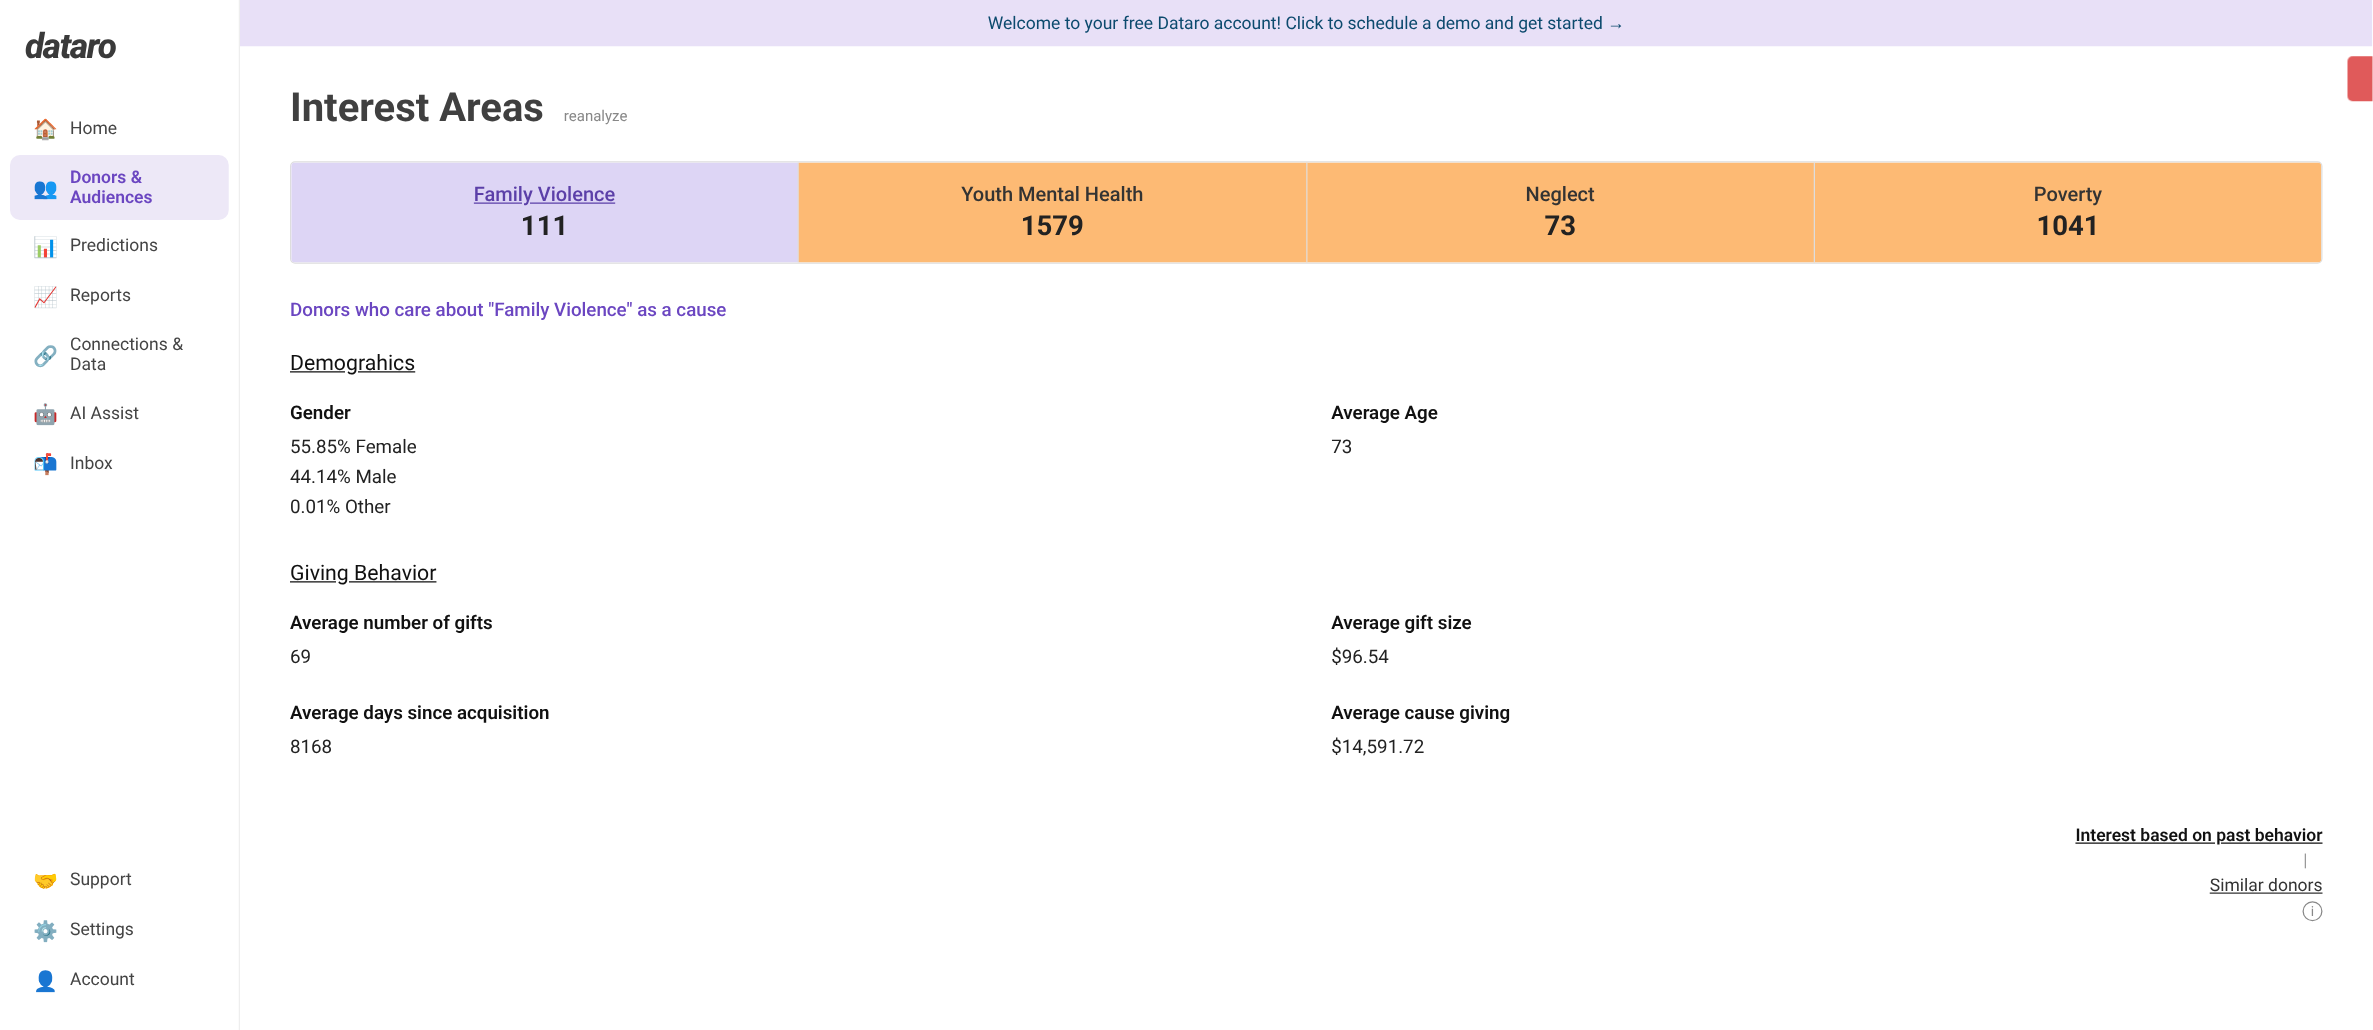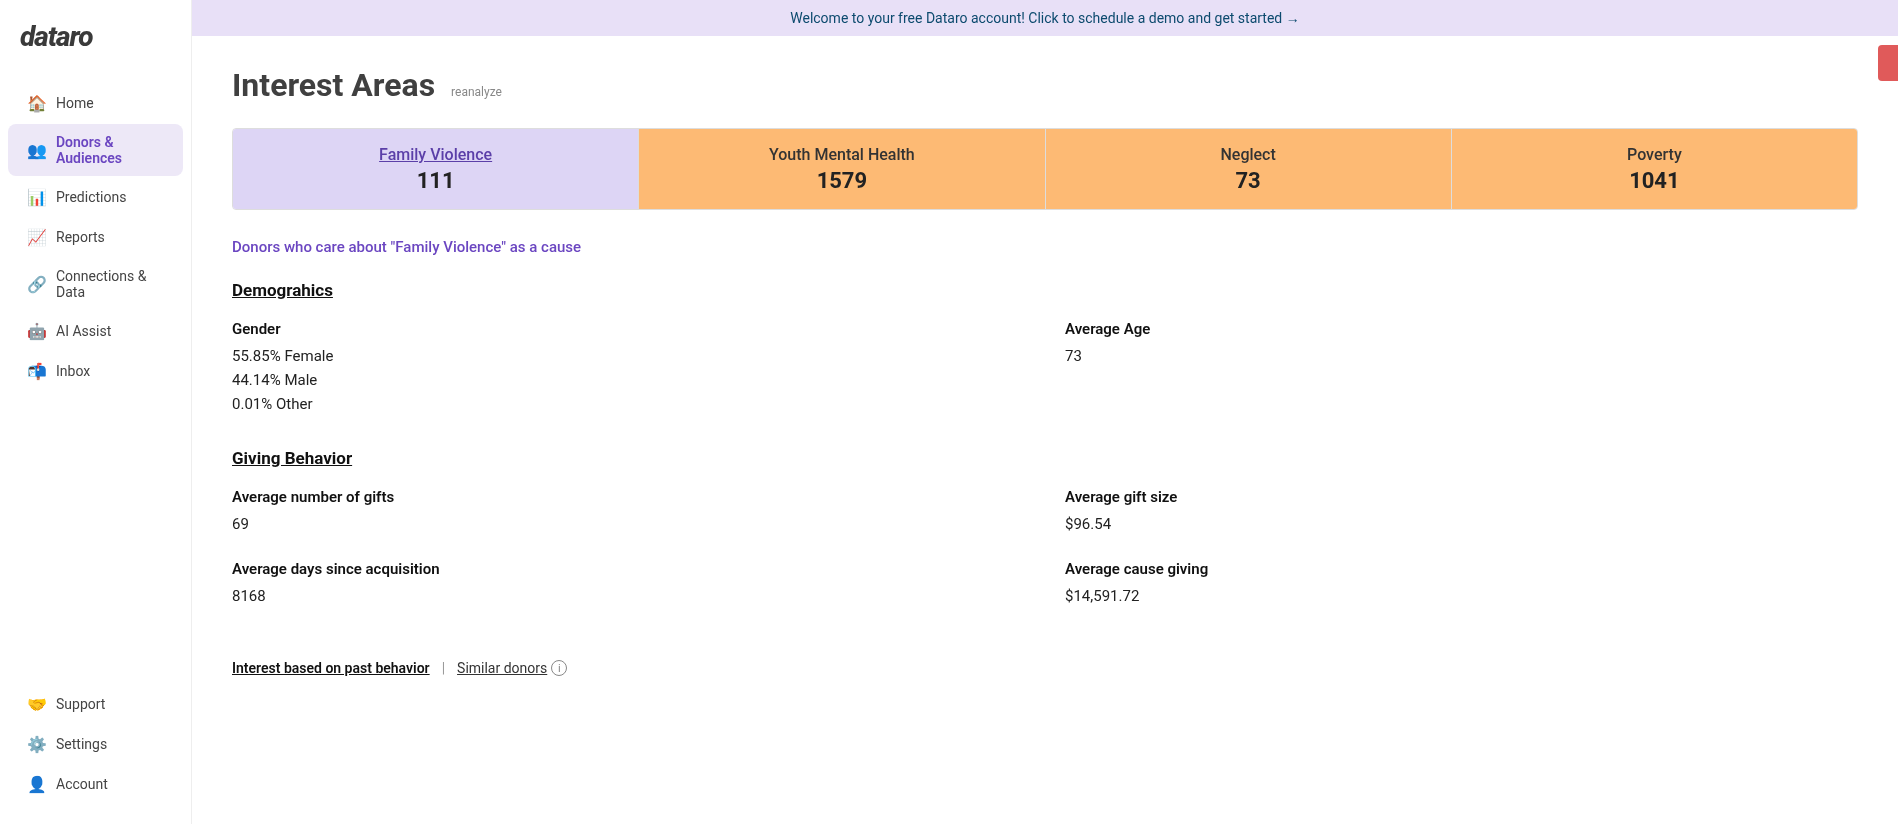--- a/index.html
+++ b/index.html
@@ -142,21 +142,21 @@
       font-size: 15px;
       font-weight: 500;
       text-decoration: none;
       margin-bottom: 24px;
       display: block;
     }
 
     
     .section-title {
       font-size: 17px;
-      font-weight: 700;
+      font-weight: 400;
       color: #111;
       text-decoration: underline;
       margin-bottom: 20px;
       margin-top: 8px;
     }
 
     .stats-grid {
       display: grid;
       grid-template-columns: 1fr 1fr;
       gap: 24px 40px;
@@ -172,24 +172,25 @@
     }
     .stat-value {
       font-size: 15px;
       color: #222;
       line-height: 1.6;
     }
 
     
     .bottom-tabs {
       display: flex;
-      align-items: center;
+      align-items: flex-end;
       gap: 0;
       margin-top: 8px;
       padding-top: 16px;
+      flex-direction: column;
     }
     .bottom-tab {
       font-size: 14px;
       color: #333;
       cursor: pointer;
       text-decoration: underline;
       padding: 4px 0;
     }
     .bottom-tab.active {
       font-weight: 600;

